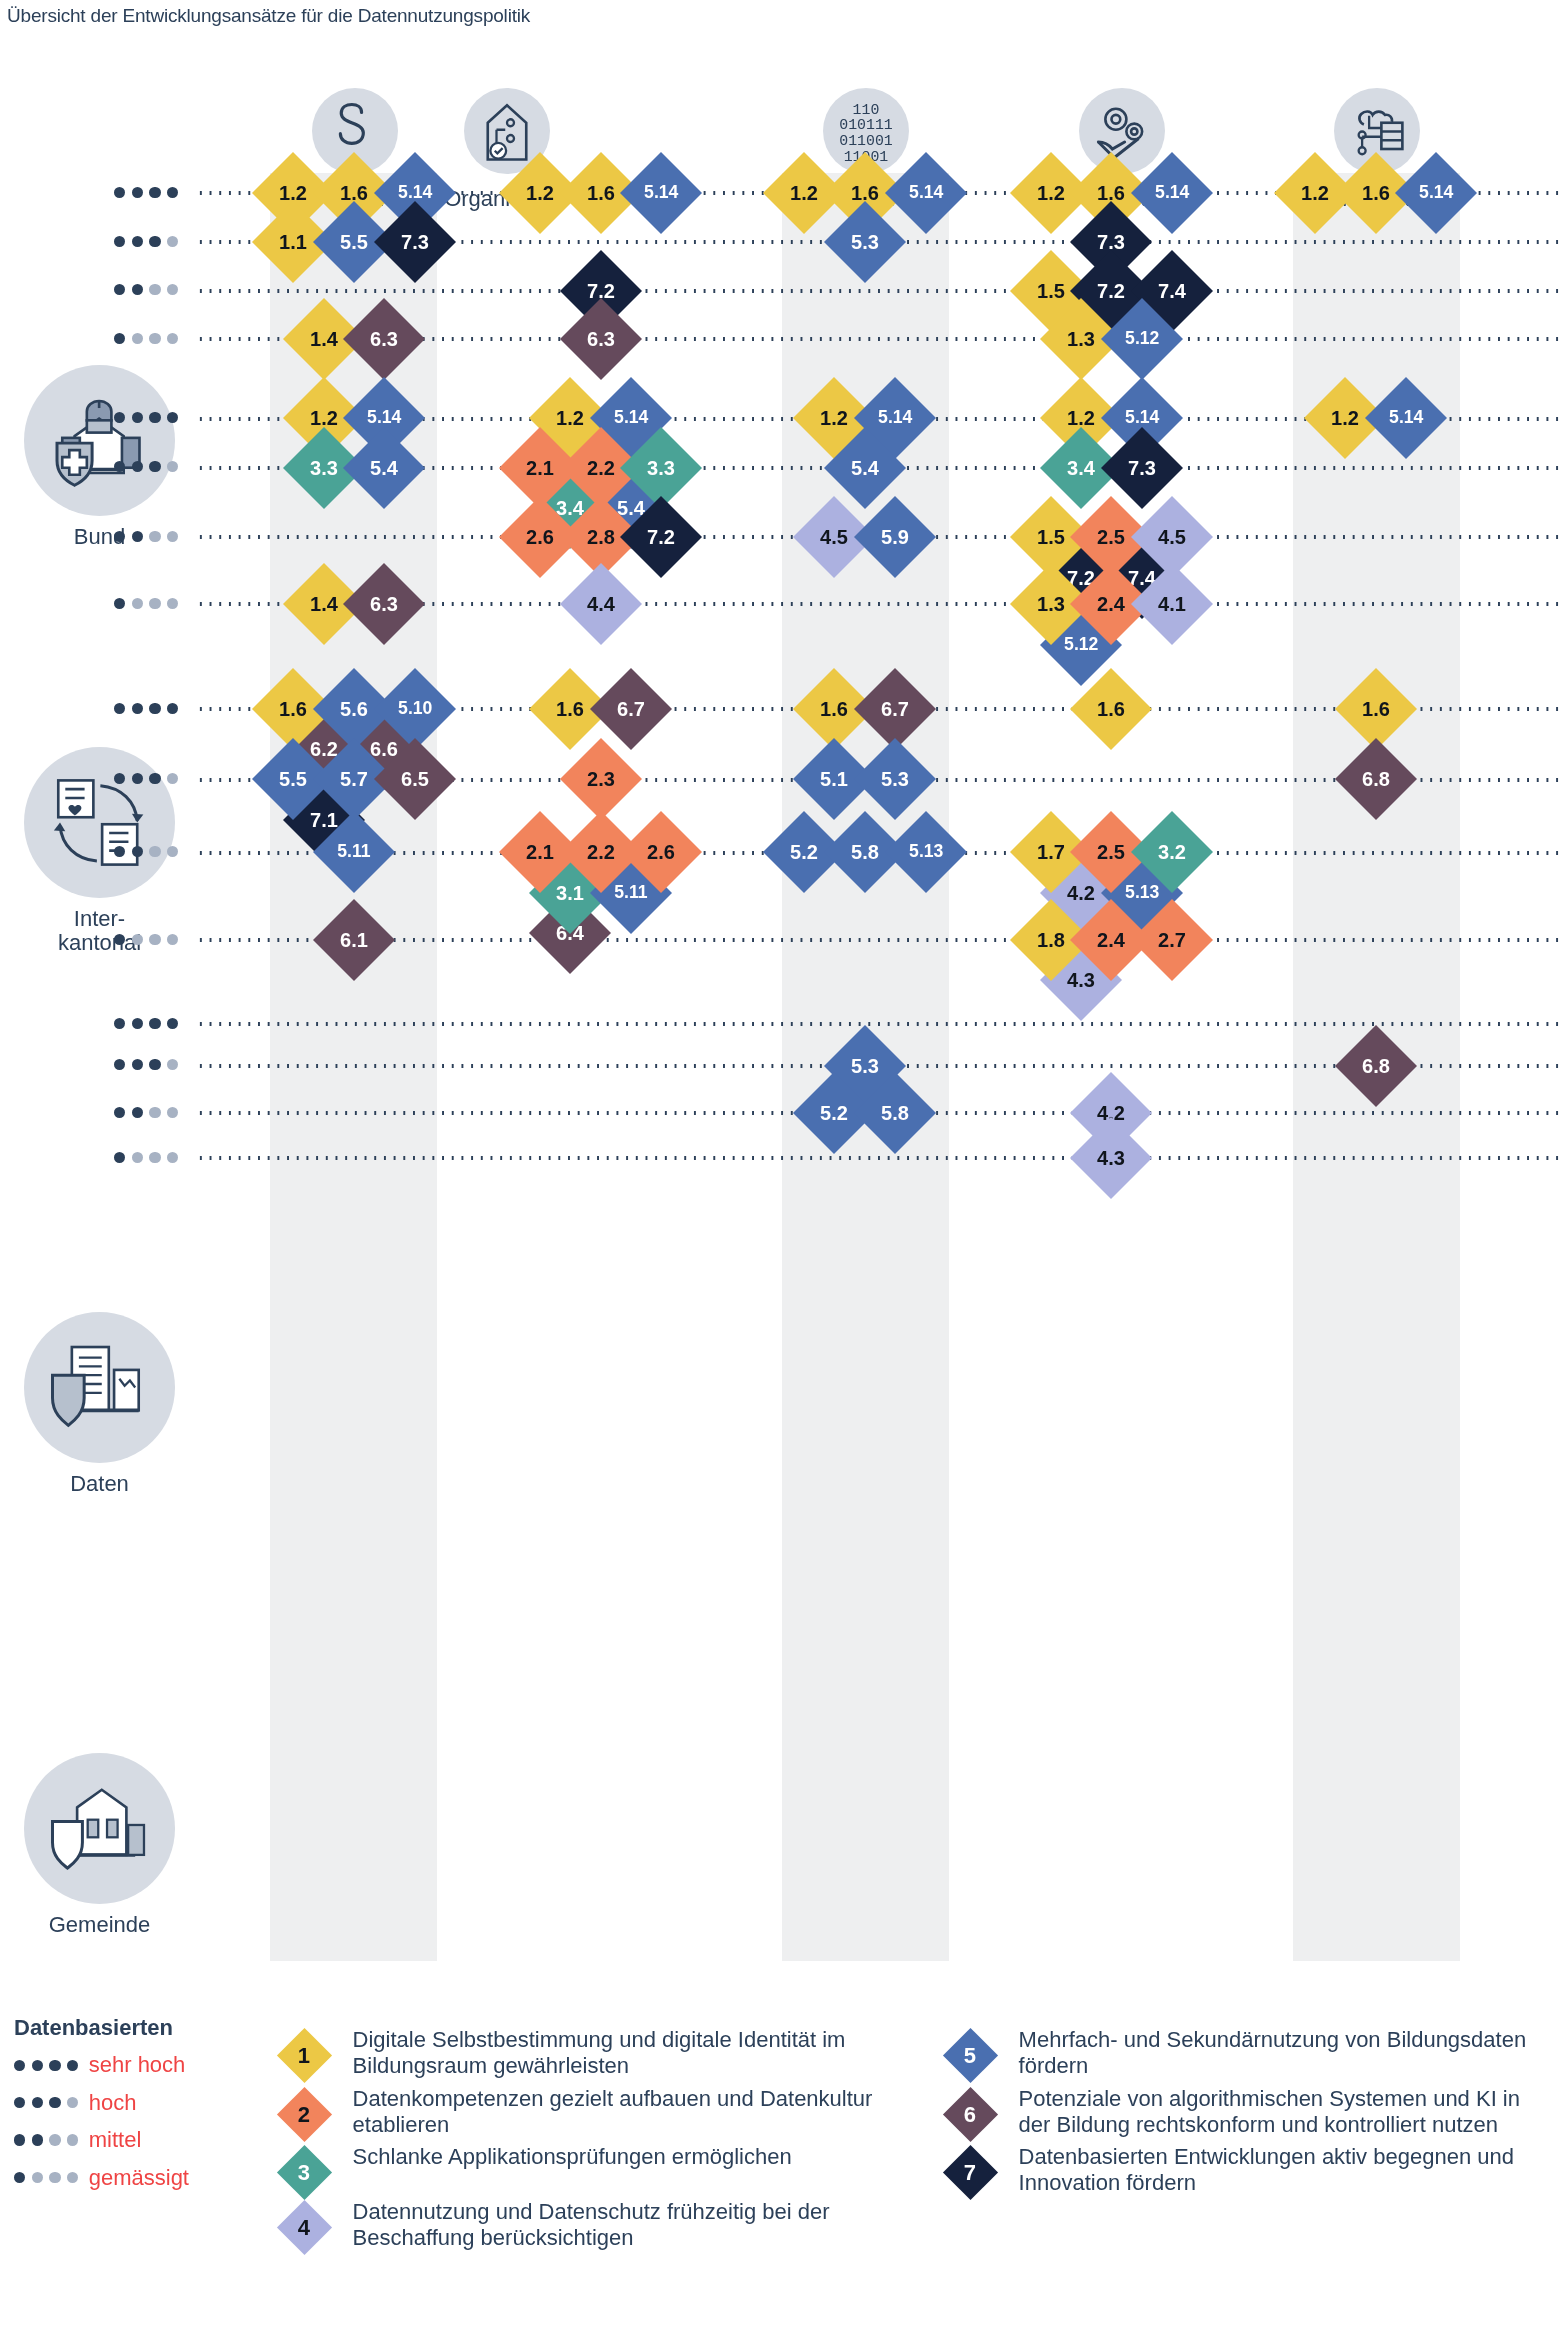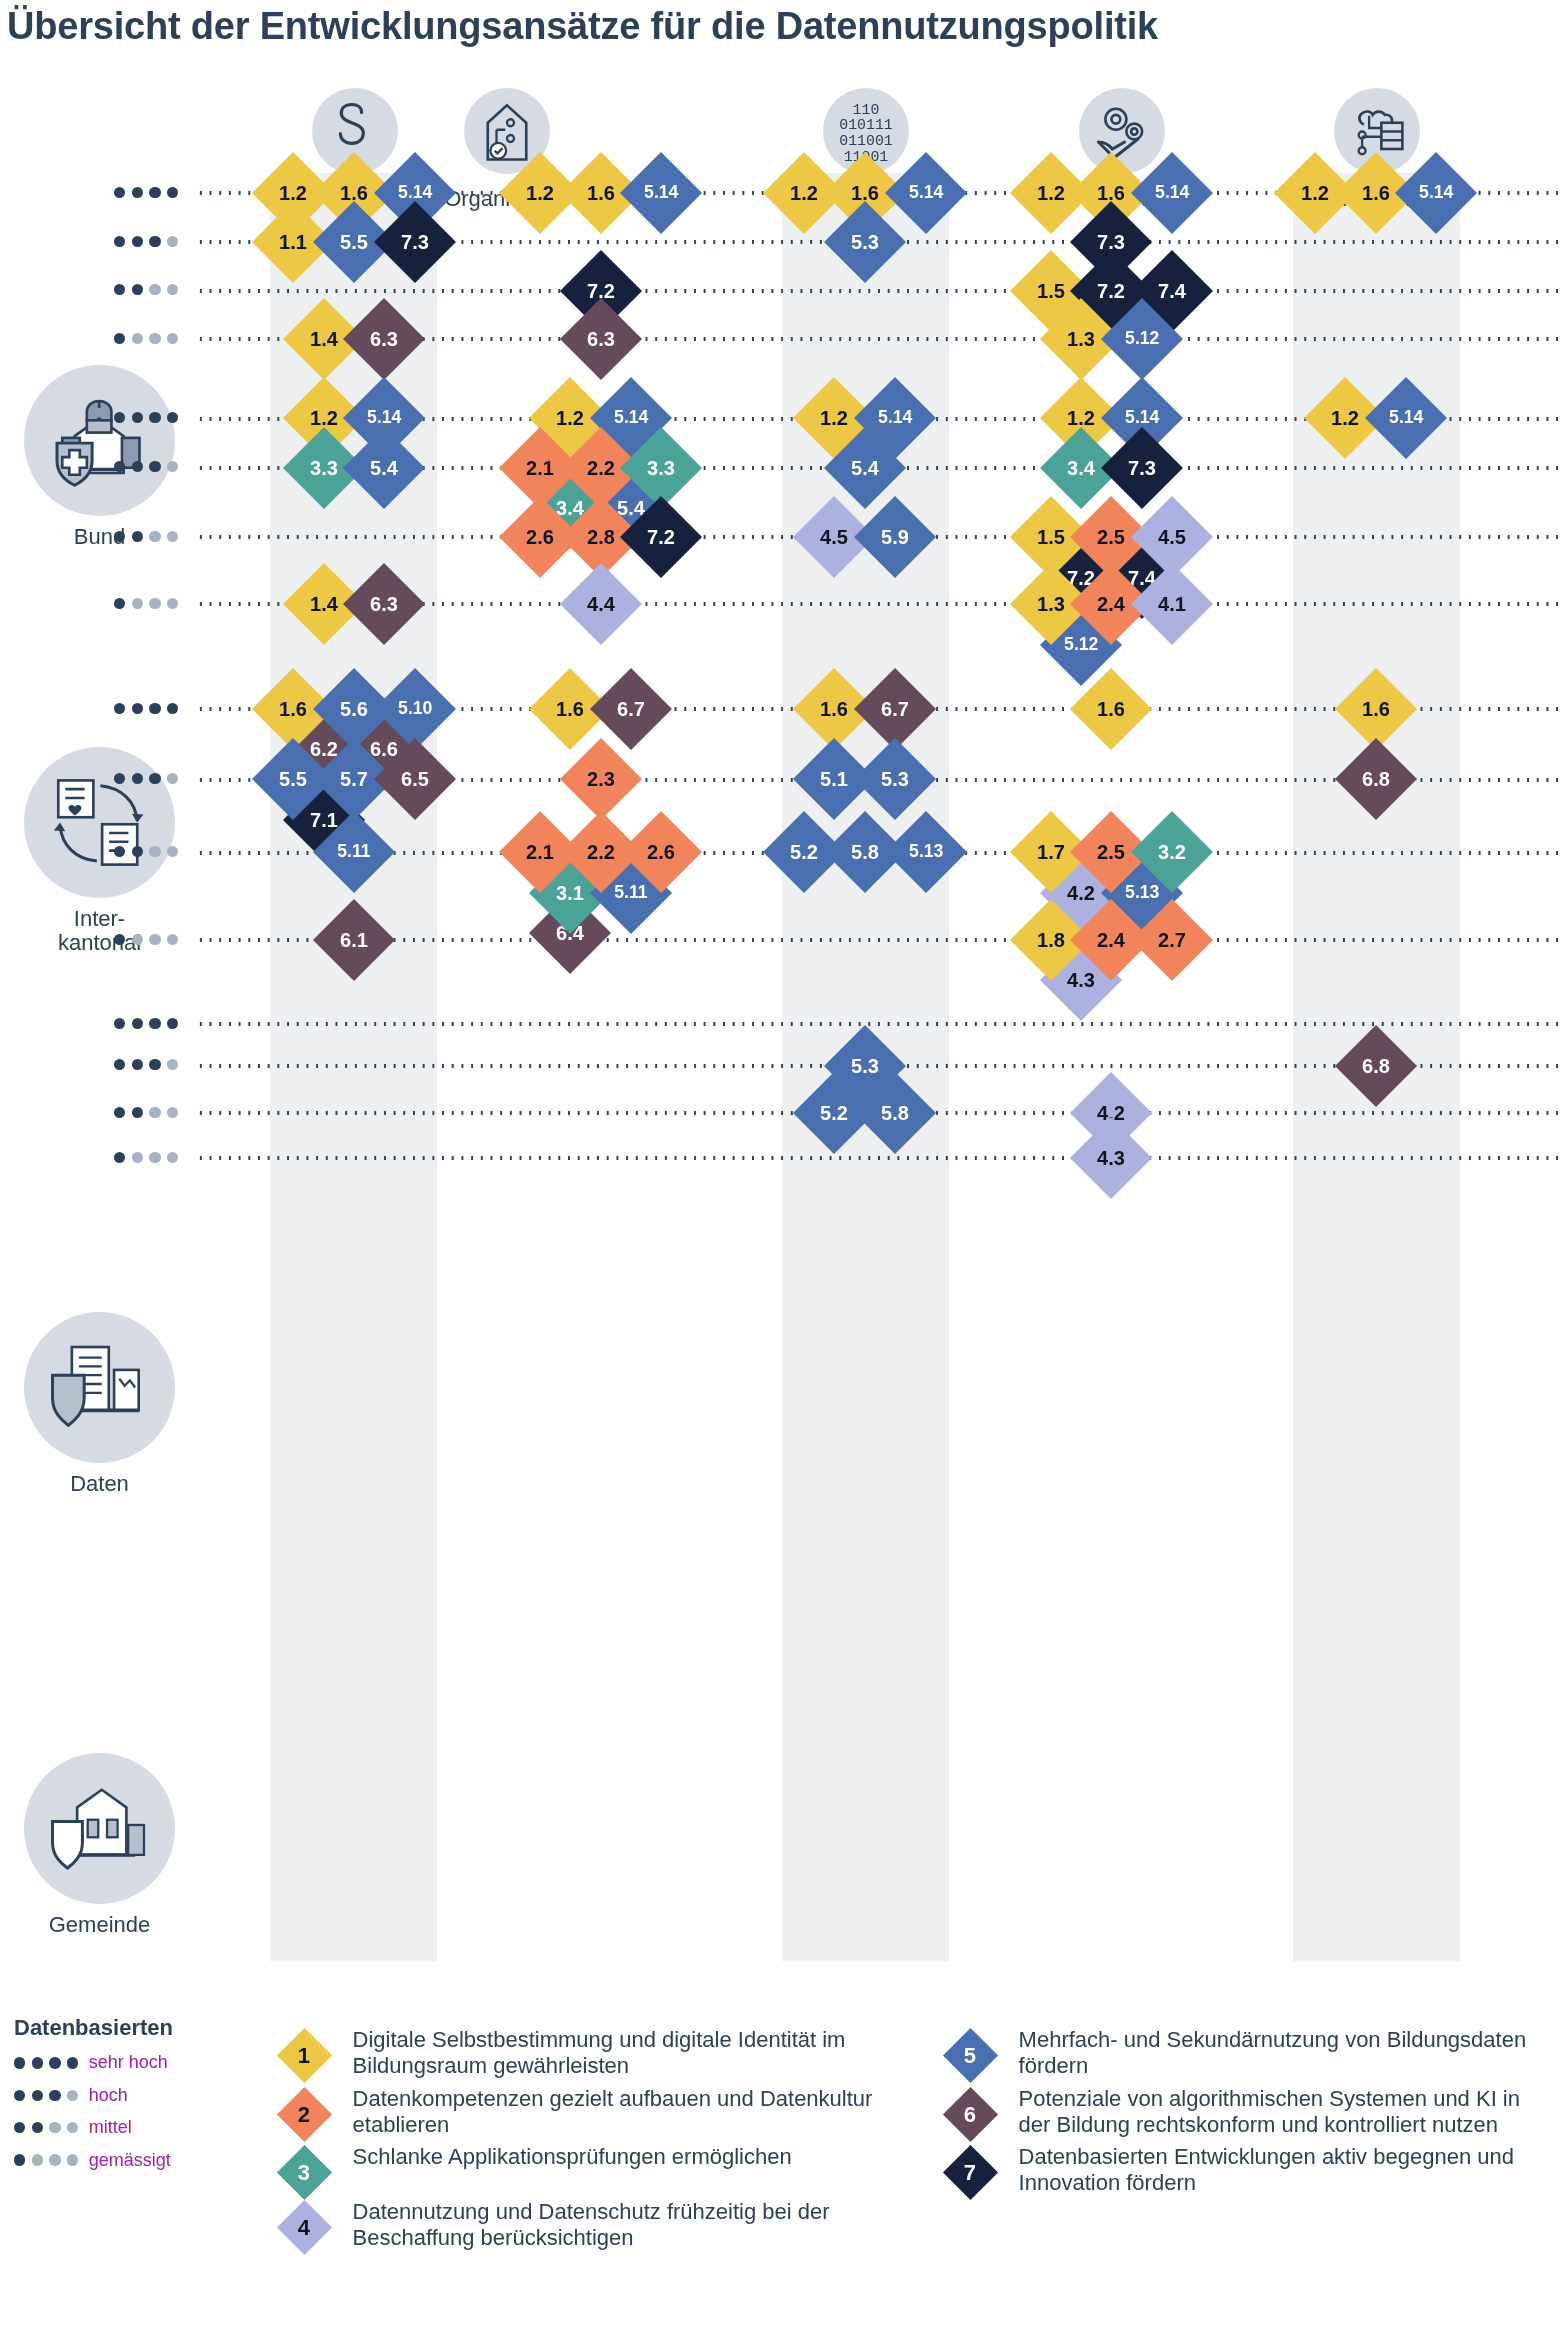--- a/index.html
+++ b/index.html
@@ -1,21 +1,21 @@
 <!DOCTYPE html>
 <html style="font-size:14px"><head>
 <meta charset="utf-8">
 <style>
   html,body{margin:0;padding:0;background:#ffffff;}
   body{width:1561px;height:2330px;position:relative;
        font-family:"Liberation Sans","DejaVu Sans",sans-serif;color:#2c4059;}
   .page{position:absolute;inset:0;}
 
   
-  #page-title{position:absolute;left:7px;top:5.3px;font-size:38px;font-weight:bold;
+  #page-title{position:absolute;left:7px;top:5.3px;font-size:19px;font-weight:normal;
               letter-spacing:-0.2px;color:#2c4059;white-space:nowrap;}
 
   
   .band{position:absolute;background:#eeeff0;top:173px;height:1788px;width:167px;}
 
   
   .colhead{position:absolute;top:88px;width:203px;text-align:center;}
   .colhead .bubble{width:86px;height:86px;border-radius:50%;background:#d6dbe3;
                    margin:0 auto;display:flex;align-items:center;justify-content:center;}
   .colhead .clabel{margin-top:12.3px;font-size:22px;color:#2c4059;white-space:nowrap;}
@@ -48,21 +48,21 @@
   .c5{background:#4a6fb0;} .c5 span{color:#ffffff;}
   .c6{background:#654a5c;} .c6 span{color:#ffffff;}
   .c7{background:#15213d;} .c7 span{color:#ffffff;}
   .dia.small span{font-size:17.6px;}
 
   
   #legend{position:absolute;left:7px;top:2015px;width:1550px;}
   .lg-h{font-size:22px;font-weight:bold;color:#2c4059;}
   #amb-block{position:absolute;left:7px;top:0;width:255px;}
   #amb-block .row{display:flex;align-items:center;gap:10.6px;margin-top:11.4px;}
-  #amb-block .row .txt{font-size:18px;color:#a21caf;text-align:right;}
+  #amb-block .row .txt{font-size:22px;color:#ef4444;text-align:right;}
   #ent-block{position:absolute;left:273px;top:0;width:1277px;}
   .ent-cols{display:flex;gap:58px;margin-top:12.3px;}
   .ent-col{width:608px;}
   .ent-item{display:flex;align-items:flex-start;gap:12.3px;margin-bottom:7px;}
   .ent-badge{flex:0 0 auto;width:39px;height:39px;transform:rotate(45deg);
              display:flex;align-items:center;justify-content:center;margin-top:8.8px;margin-left:5.3px;}
   .ent-badge span{transform:rotate(-45deg);font-size:22px;font-weight:bold;}
   .ent-txt{font-size:22px;line-height:1.17;color:#2c4059;padding-left:16px;}
 </style>
 </head>

